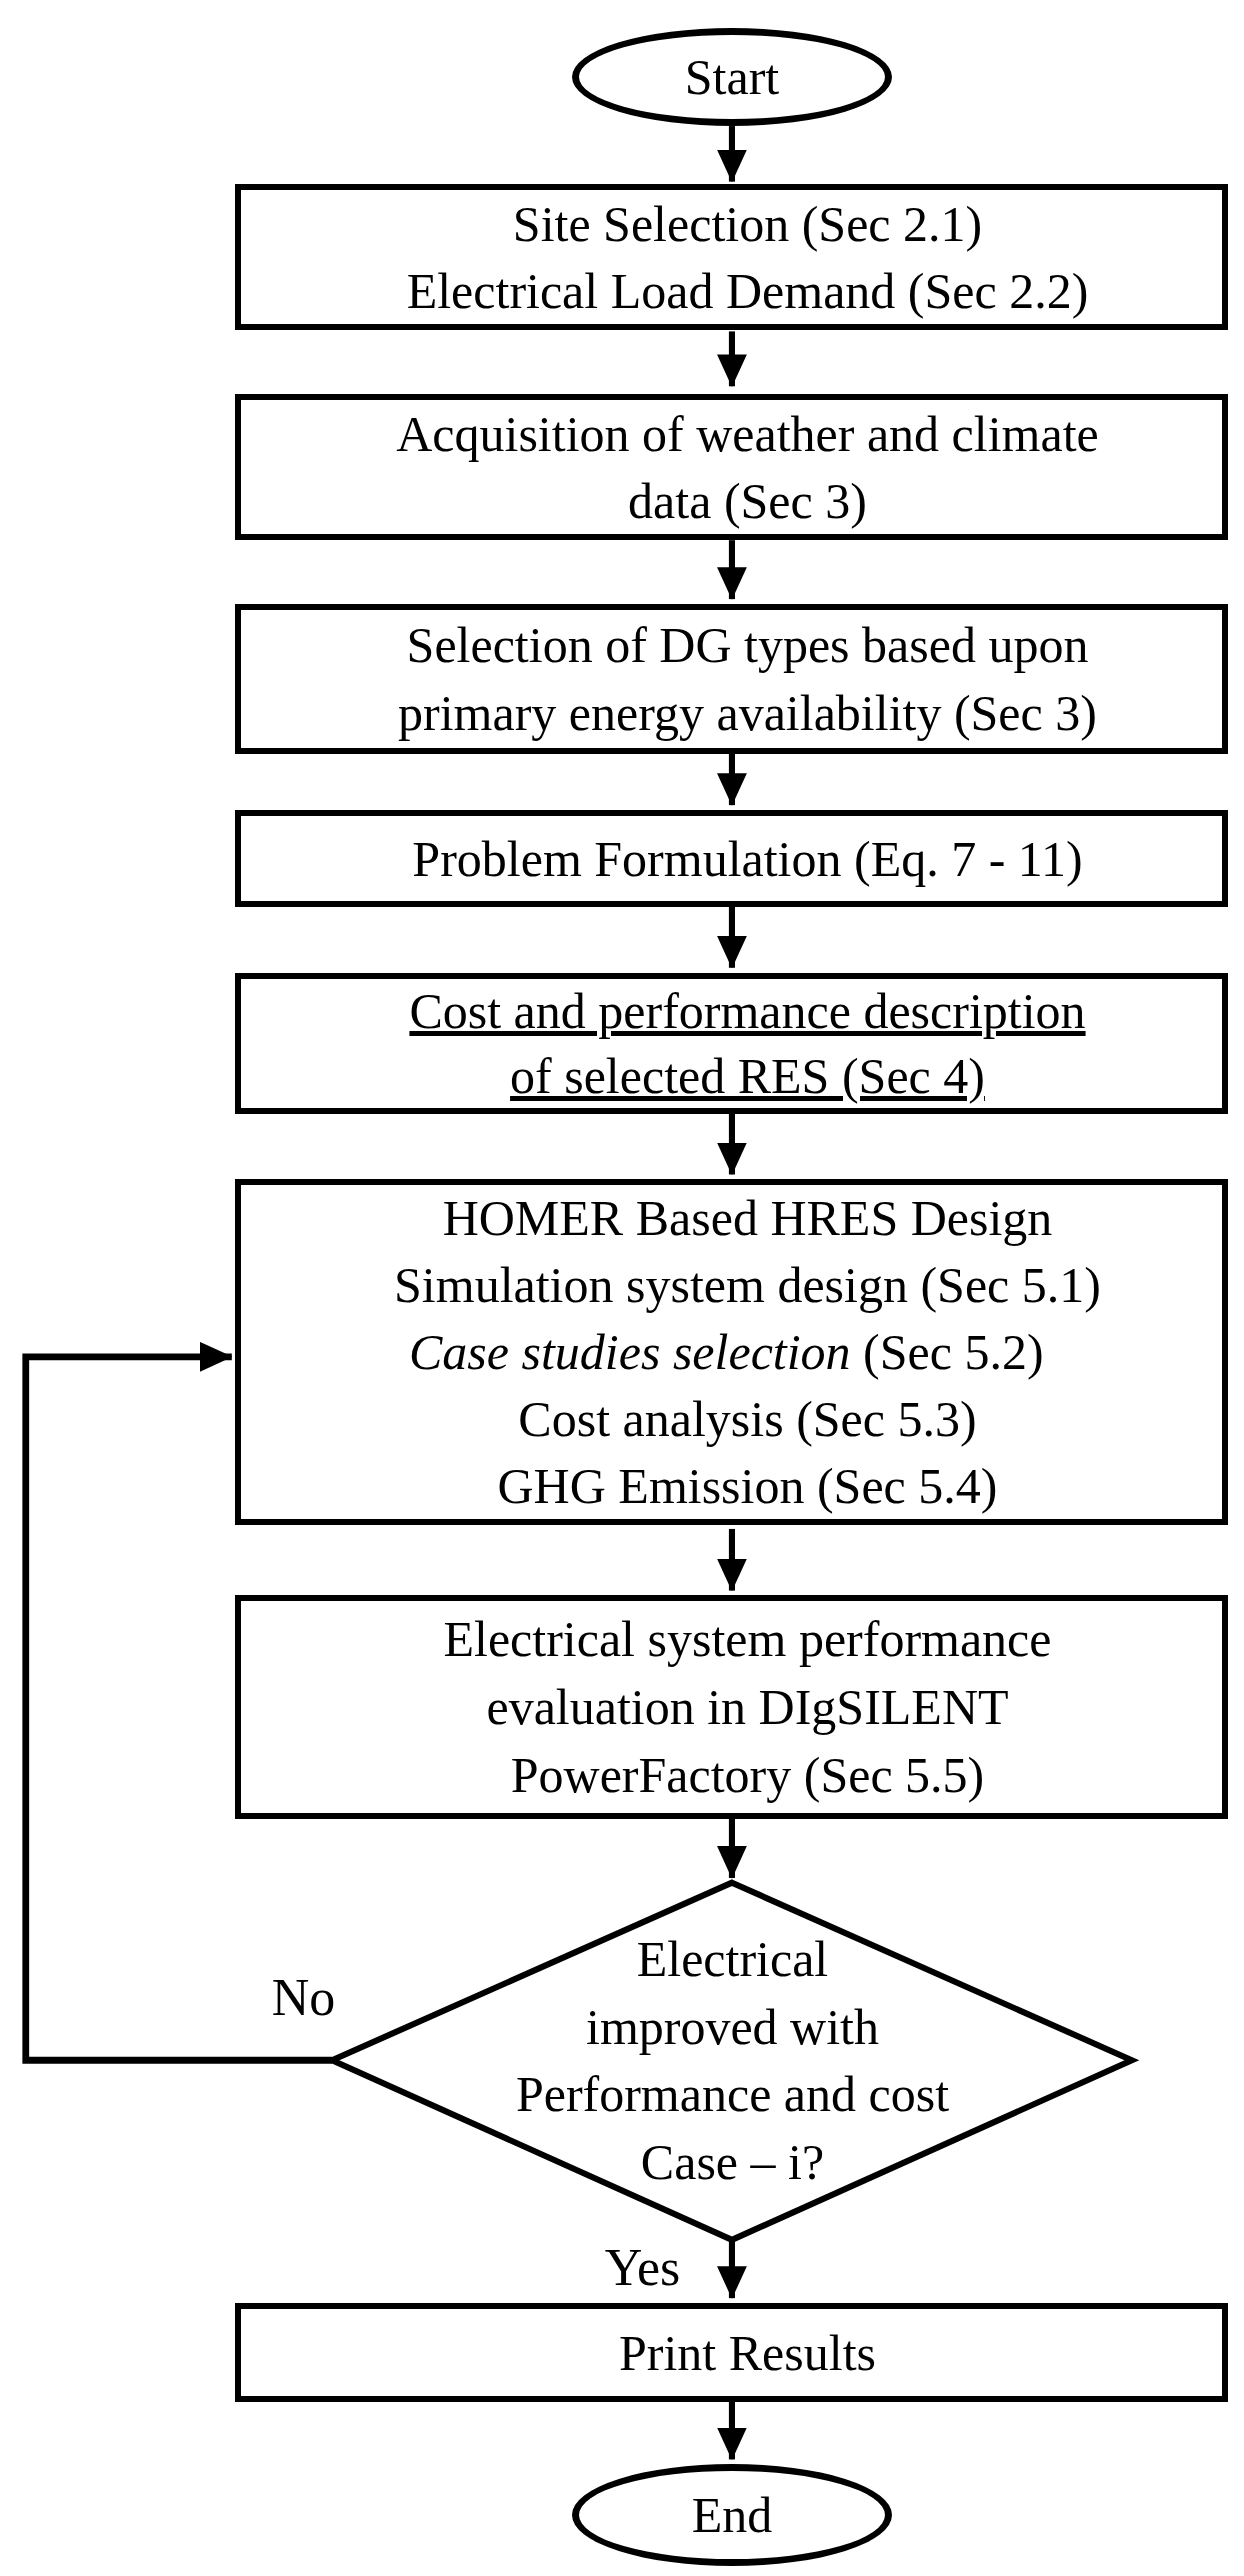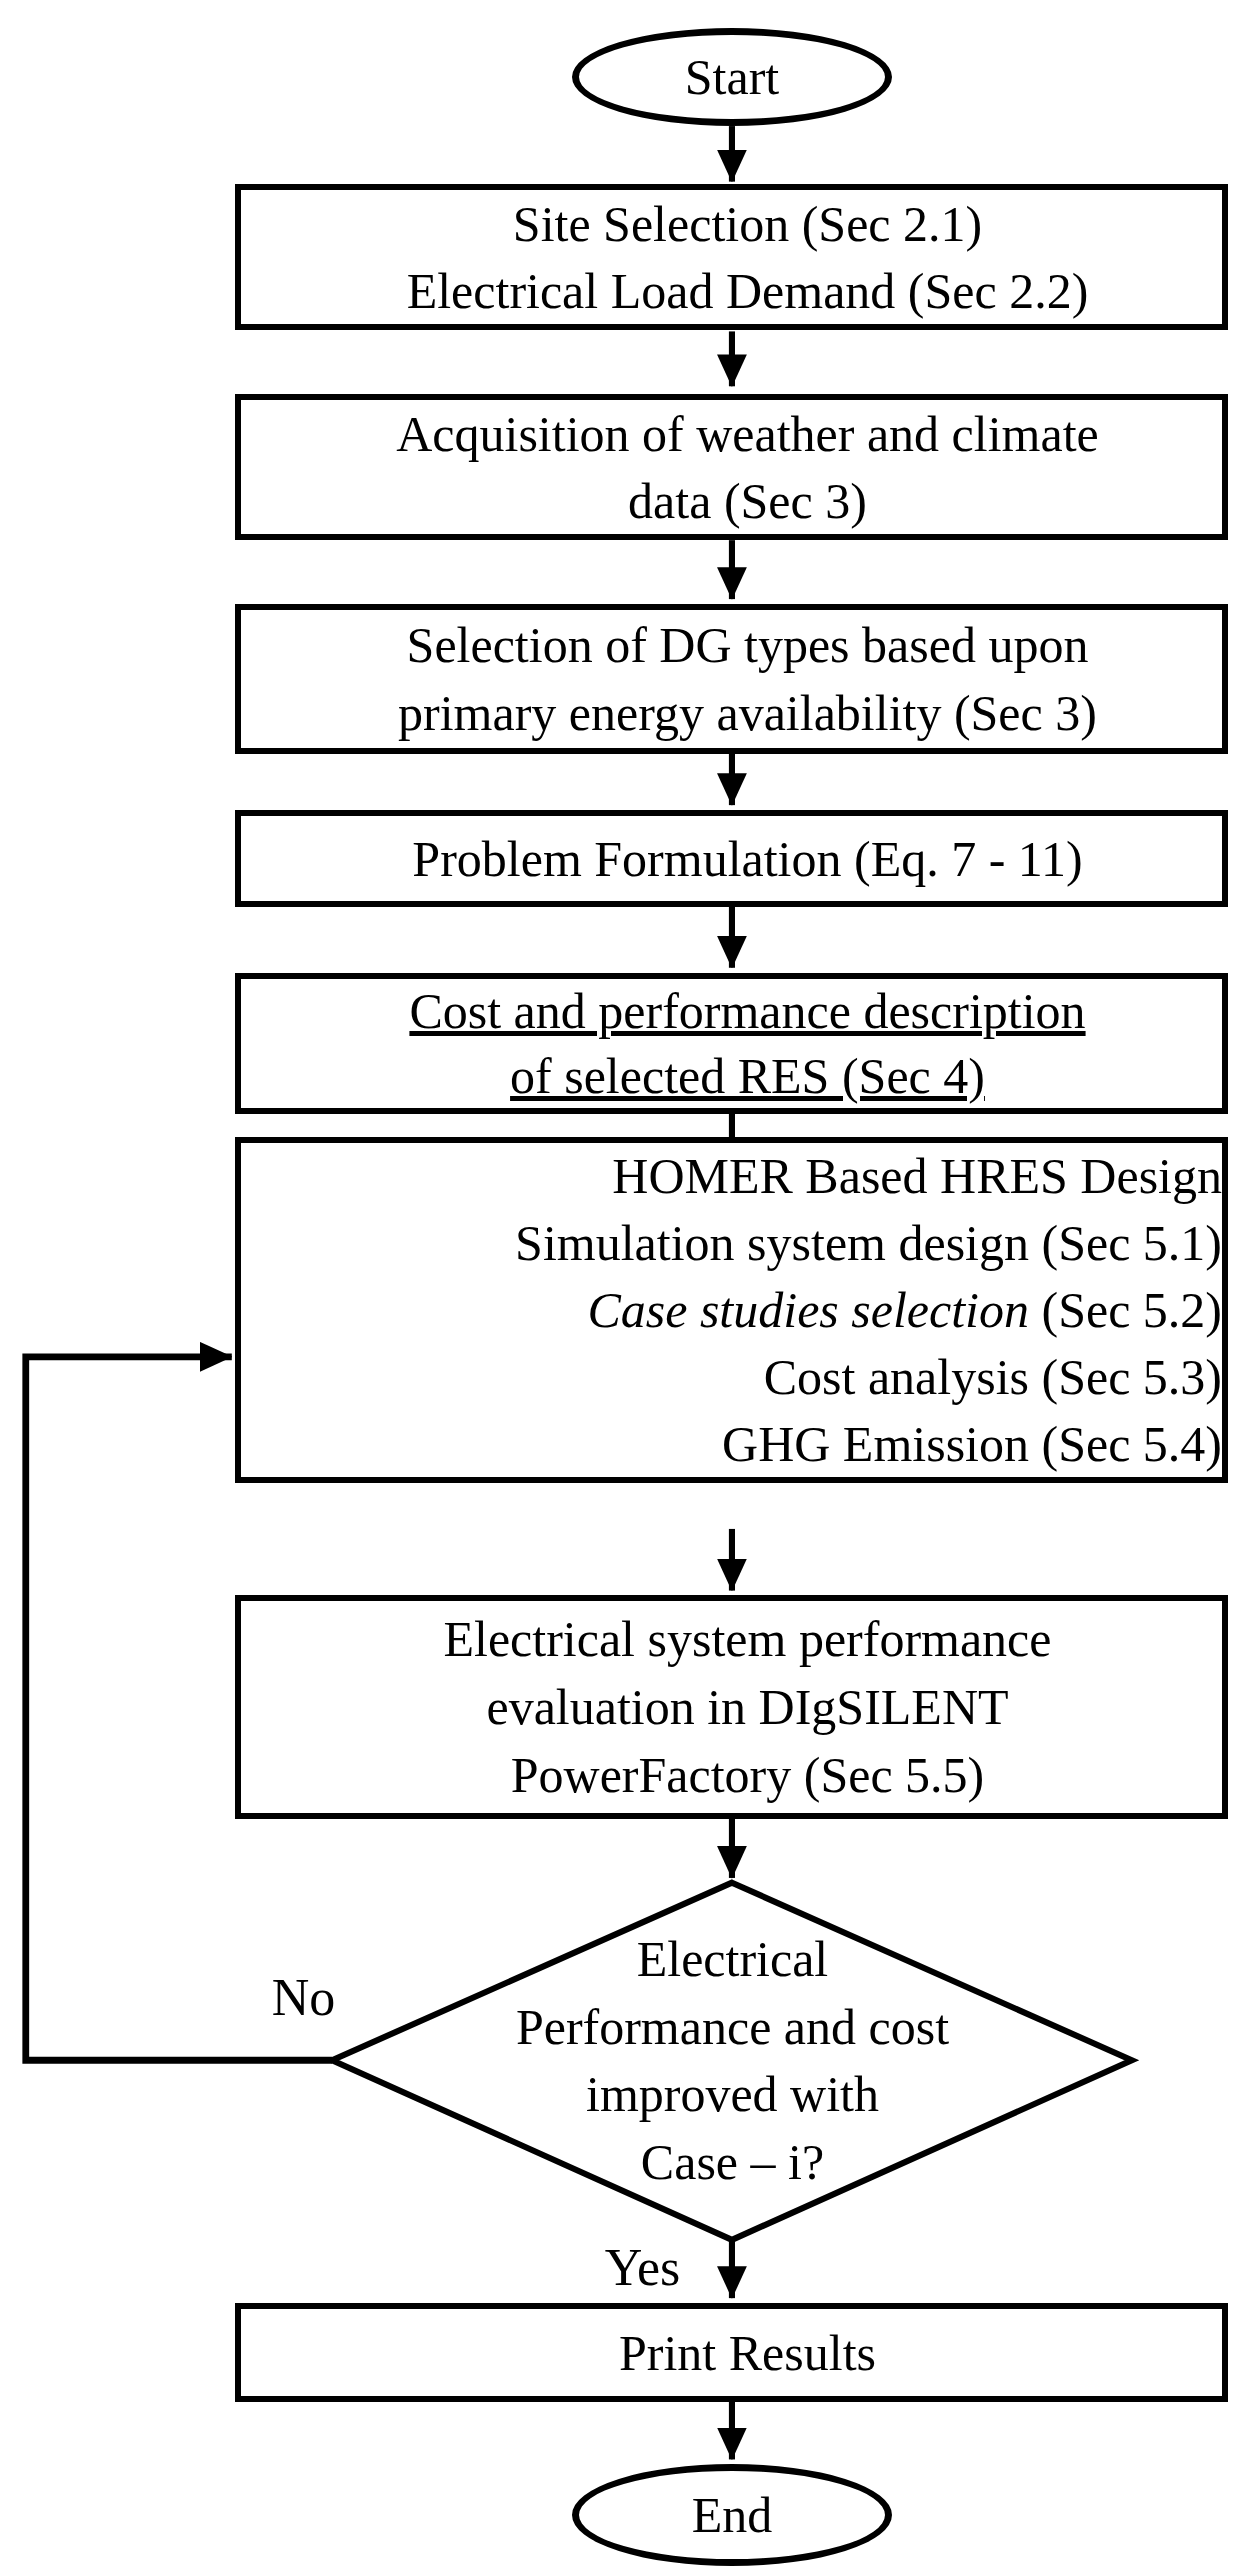--- a/index.html
+++ b/index.html
@@ -96,41 +96,41 @@
 
   <div class="node process" style="top:810px;height:97px;">
     <div class="line">Problem Formulation (Eq. 7 - 11)</div>
   </div>
 
   <div class="node process" style="top:973px;height:141px;text-decoration:underline;">
     <div class="line">Cost and performance description</div>
     <div class="line">of selected RES (Sec 4)</div>
   </div>
 
-  <div class="node process" id="homer-box" style="top:1137px;height:346px;align-items:flex-end;">
+  <div class="node process" id="homer-box" style="top:1179px;height:346px;">
     <div class="line">HOMER Based HRES Design</div>
     <div class="line">Simulation system design (Sec 5.1)</div>
     <div class="line line-left">
       <span class="italic">Case studies selection</span>
         <span style="white-space:pre;"> (Sec 5.2)</span>
     </div>
     <div class="line">Cost analysis (Sec 5.3)</div>
     <div class="line">GHG Emission (Sec 5.4)</div>
   </div>
 
   <div class="node process" style="top:1595px;height:224px;">
     <div class="line">Electrical system performance</div>
     <div class="line">evaluation in DIgSILENT</div>
     <div class="line">PowerFactory (Sec 5.5)</div>
   </div>
 
   <div class="overlay-text" style="left:407px;top:1925px;width:651px;height:271px;">
     <div class="line">Electrical</div>
+    <div class="line">improved with</div>
     <div class="line">Performance and cost</div>
-    <div class="line">improved with</div>
     <div class="line">Case – i?</div>
   </div>
 
   <div class="edge-label" style="left:229px;top:1963px;">No</div>
 
   <div class="edge-label" style="left:568px;top:2233px;">Yes</div>
 
   <div class="node process" style="top:2303px;height:99px;">
     <div class="line">Print Results</div>
   </div>

